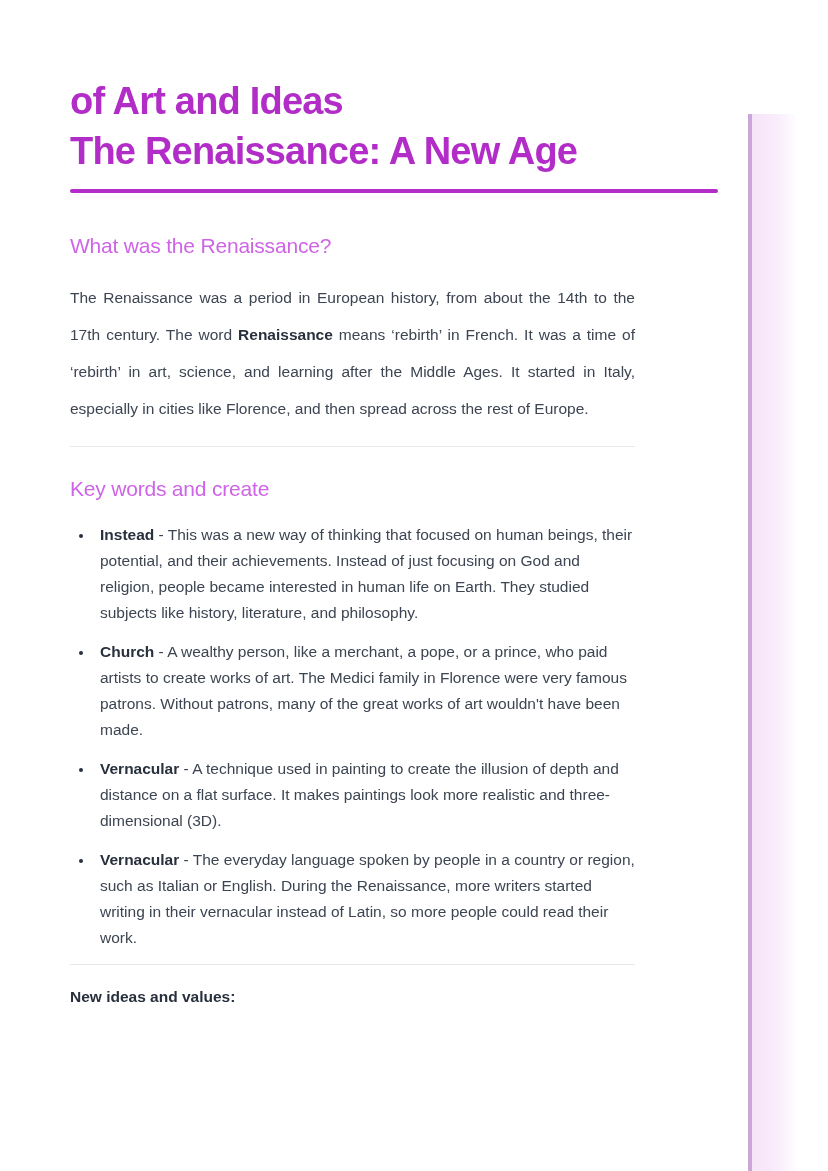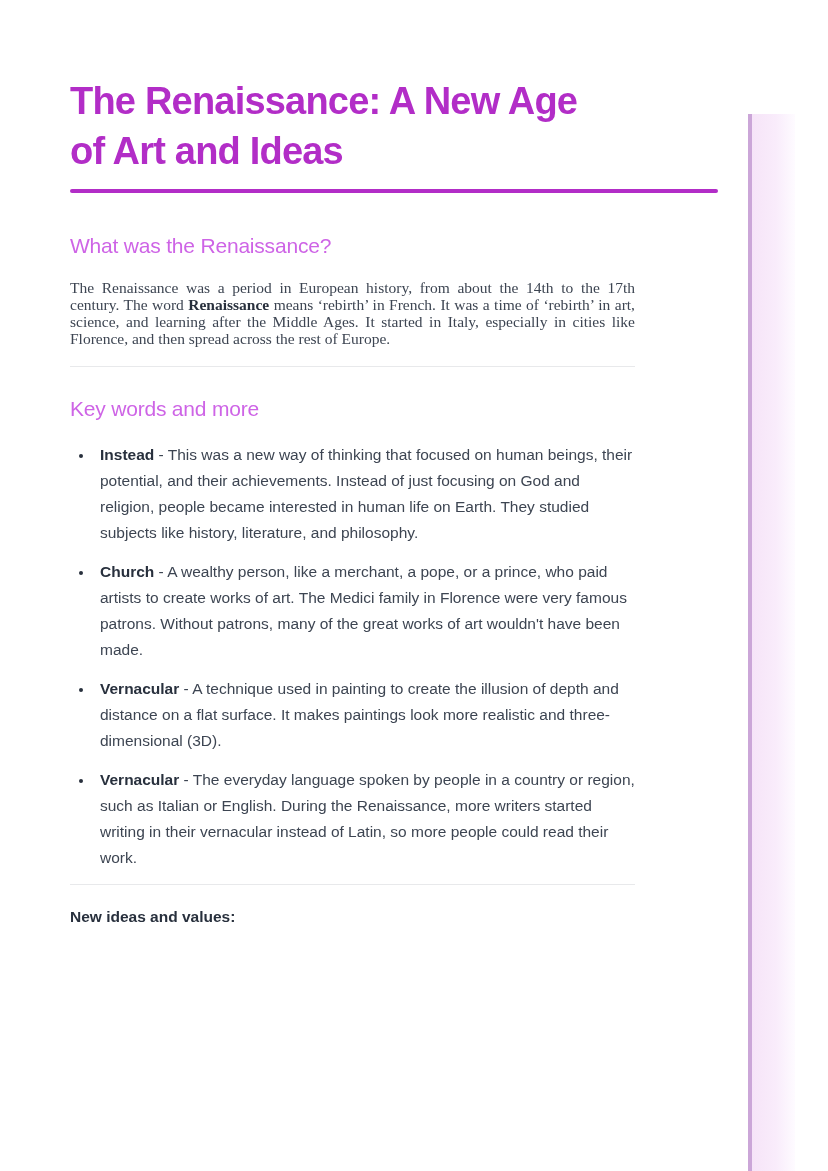--- a/index.html
+++ b/index.html
@@ -55,24 +55,23 @@
     line-height: 22px;
     font-weight: 400;
     letter-spacing: -0.2px;
     color: #ce64e6;
   }
   h2.mid { margin-top: 31px; }
 
   p.body-par {
     margin-top: 22px;
     font-size: 15.5px;
-    line-height: 17px;
+    line-height: 37px;
     text-align: justify;
     color: #3d4552;
-    font-family: Liberation Serif, serif;
   }
   p.body-par strong, .term, p.sub-heading { color: #28303d; font-weight: 700; }
 
   .divider {
     margin-top: 19px;
     width: 565px;
     height: 1px;
     background: #e8e9eb;
   }
   .divider.tight { margin-top: 11px; }
@@ -100,33 +99,33 @@
 </head>
 <body>
 
 <div class="page">
 
   <div class="accent-bar"></div>
 
   <div class="content">
 
     <h1 class="doc-title">
+      <span class="t-line">of Art and Ideas</span>
       <span class="t-line">The Renaissance: A New Age</span>
-      <span class="t-line">of Art and Ideas</span>
     </h1>
 
     <div class="title-rule"></div>
 
     <h2 class="section-heading">What was the Renaissance?</h2>
 
     <p class="body-par"><span>The Renaissance was a period in European history, from about the 14th to the 17th century. The word </span><strong>Renaissance</strong><span> means ‘rebirth’ in French. It was a time of ‘rebirth’ in art, science, and learning after the Middle Ages. It started in Italy, especially in cities like Florence, and then spread across the rest of Europe.</span></p>
 
     <div class="divider"></div>
 
-    <h2 class="section-heading mid">Key words and more</h2>
+    <h2 class="section-heading mid">Key words and create</h2>
 
     <ul class="keyword-list">
         <li><strong class="term">Instead</strong><span> - This was a new way of thinking that focused on human beings, their potential, and their achievements. Instead of just focusing on God and religion, people became interested in human life on Earth. They studied subjects like history, literature, and philosophy.</span></li>
         <li><strong class="term">Church</strong><span> - A wealthy person, like a merchant, a pope, or a prince, who paid artists to create works of art. The Medici family in Florence were very famous patrons. Without patrons, many of the great works of art wouldn't have been made.</span></li>
         <li><strong class="term">Vernacular</strong><span> - A technique used in painting to create the illusion of depth and distance on a flat surface. It makes paintings look more realistic and three-dimensional (3D).</span></li>
         <li><strong class="term">Vernacular</strong><span> - The everyday language spoken by people in a country or region, such as Italian or English. During the Renaissance, more writers started writing in their vernacular instead of Latin, so more people could read their work.</span></li>
       </ul>
 
     <div class="divider tight"></div>
 

